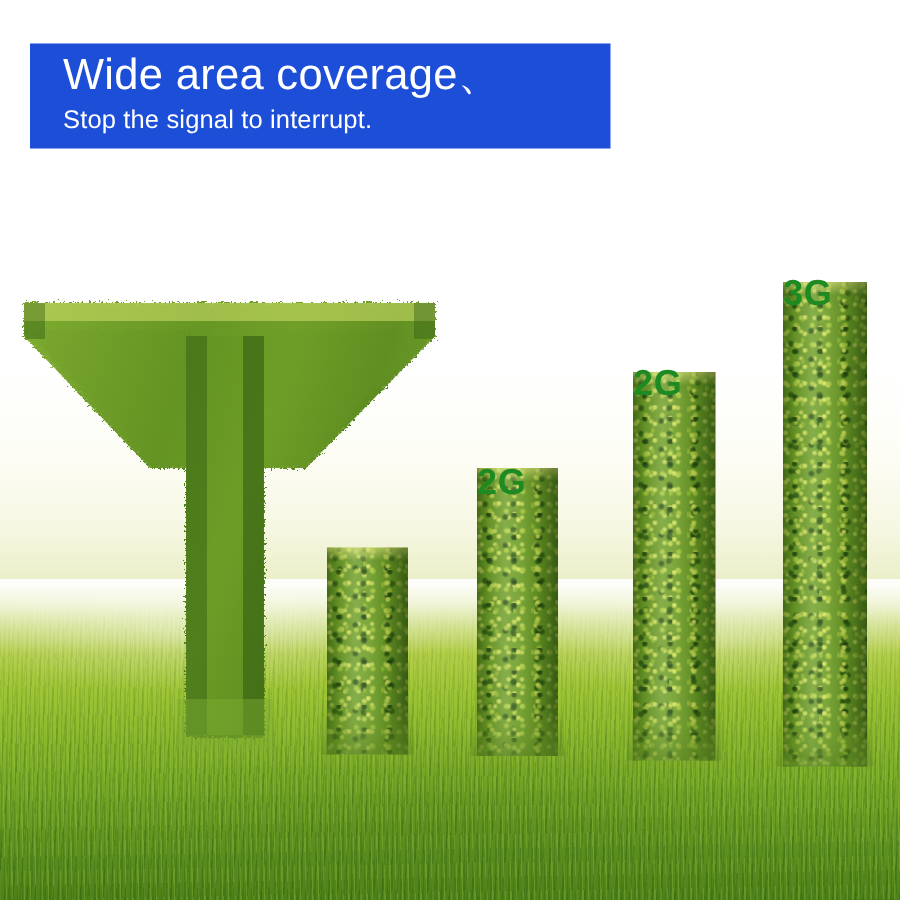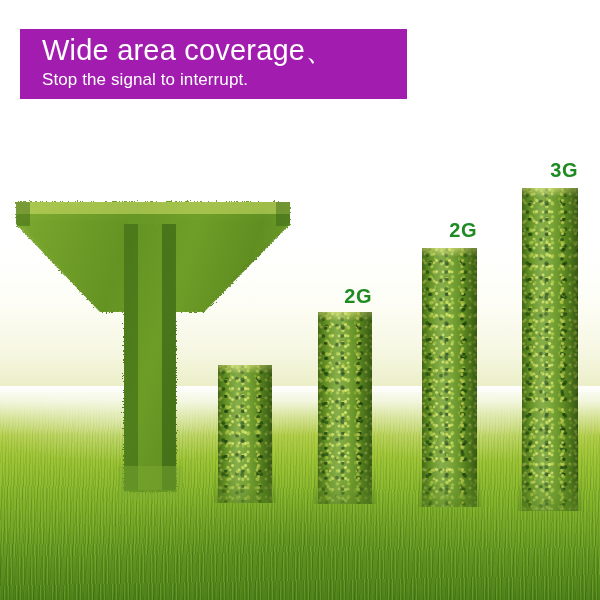--- a/index.html
+++ b/index.html
@@ -160,45 +160,46 @@
   .bar {
     position: absolute;
     border-radius: 1px;
   }
 
   .bar-label {
     position: absolute;
     color: #1d8a22;
     font-family: "Liberation Sans", sans-serif;
     font-weight: bold;
-    font-size: 20px;
+    font-size: 24px;
     letter-spacing: 0.5px;
     line-height: 1;
     white-space: nowrap;
-    text-align: right;
+    text-align: left;
+    margin-top: 24px;
   }
 
   
   .tower {
     position: absolute;
     left: 8px;
     top: 180px;
     width: 290px;
     height: 320px;
   }
   .tower svg { display: block; width: 290px; height: 320px; }
 
   
   .banner {
     position: absolute;
     left: 20px;
     top: 29px;
     width: 387px;
     height: 70px;
-    background: #a21caf;
+    background: #1d4ed8;
     padding: 0;
     box-sizing: border-box;
   }
   .banner-inner {
     position: absolute;
     left: 22px;
     top: 4px;
     right: 8px;
   }
   .banner-title {

